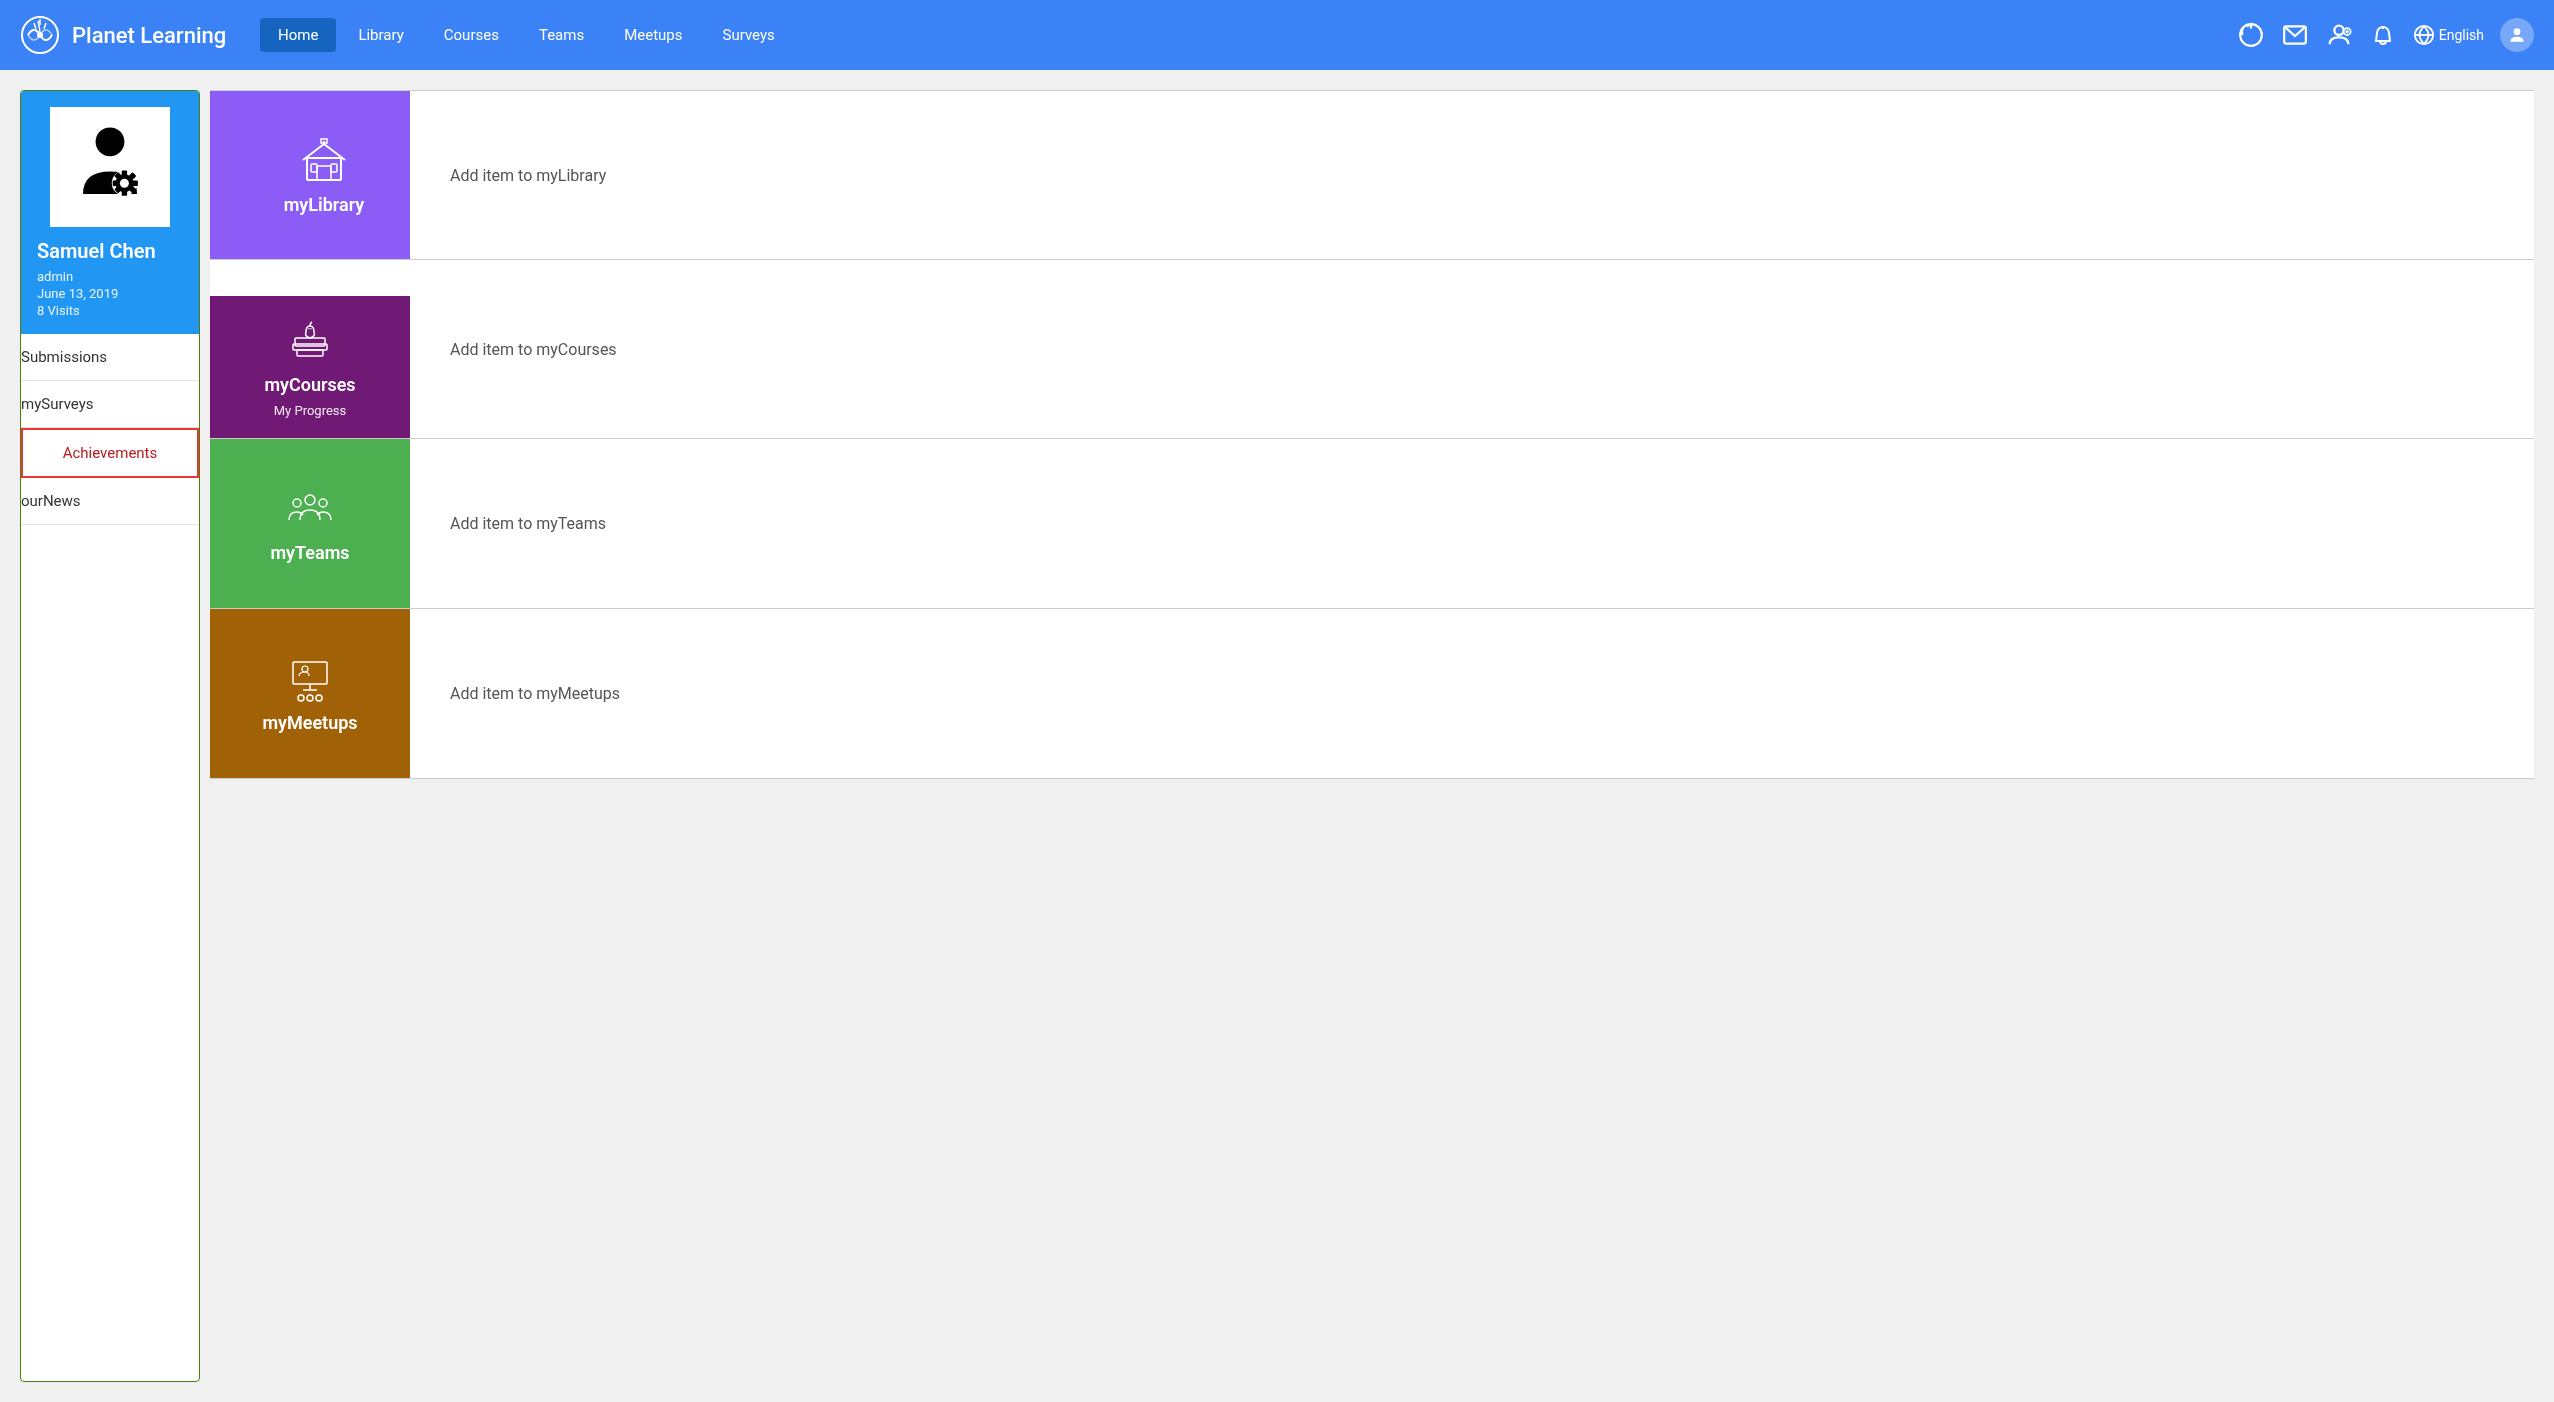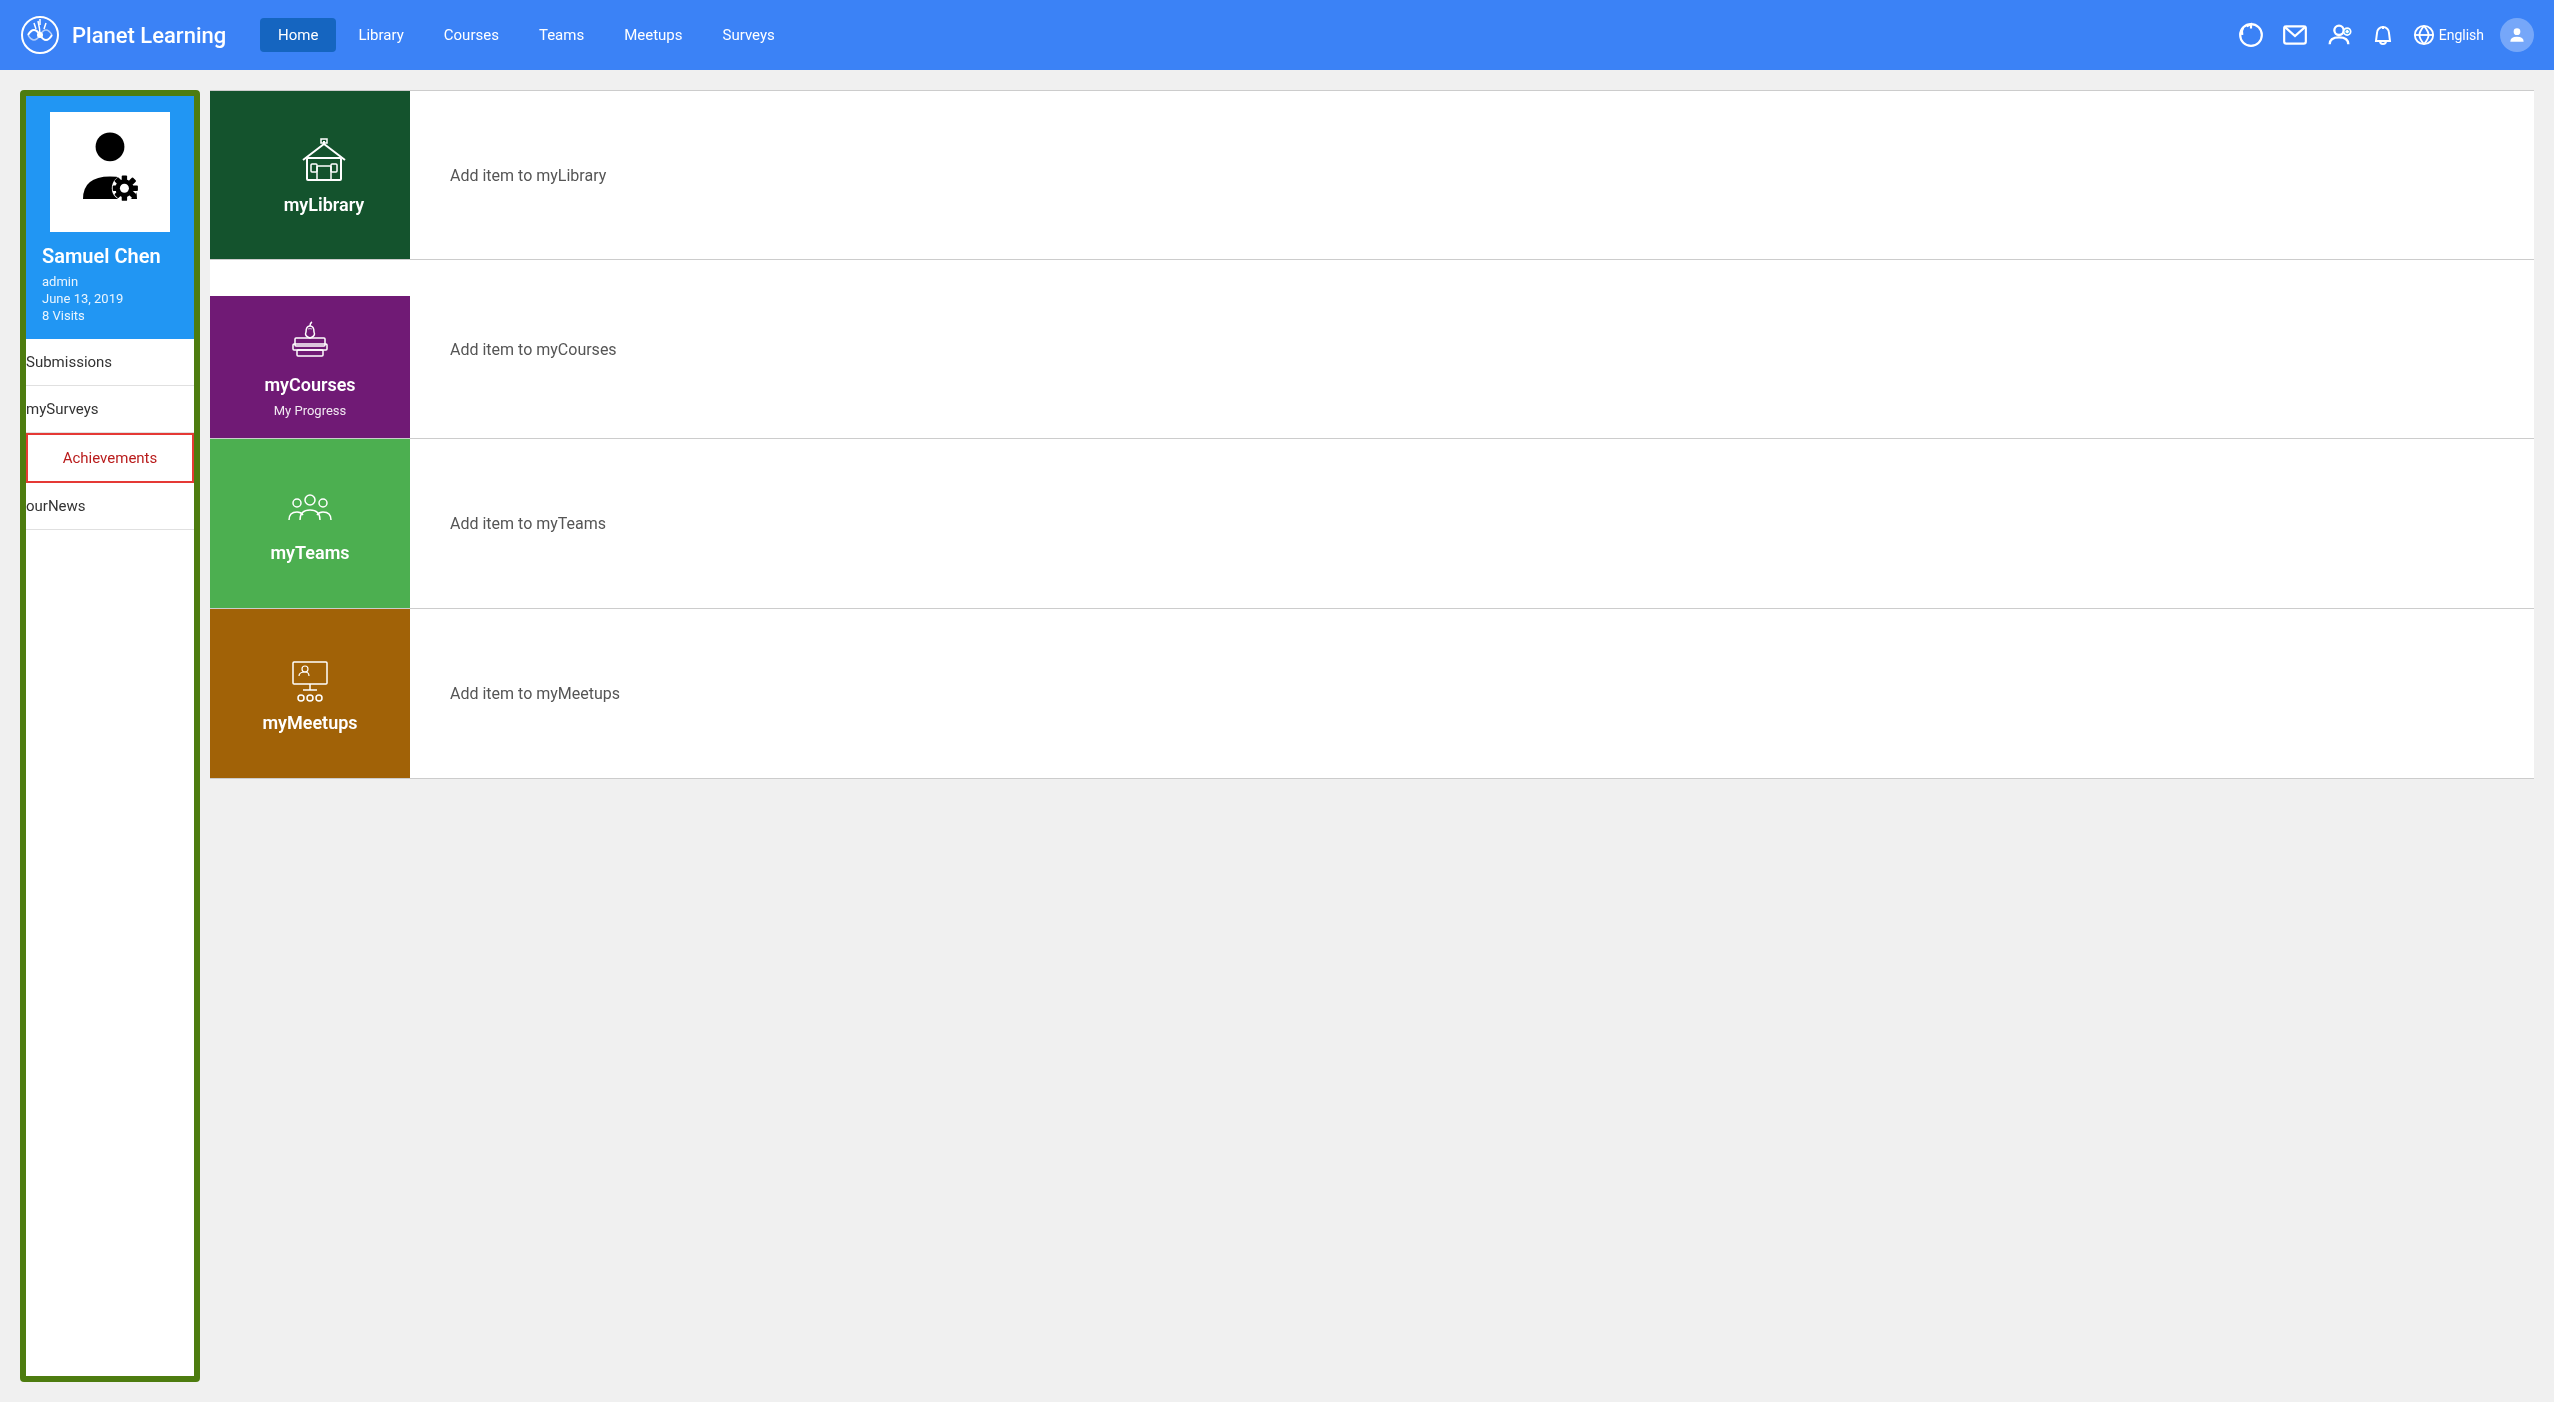--- a/index.html
+++ b/index.html
@@ -91,21 +91,21 @@
       padding: 20px;
       gap: 0;
       min-height: calc(100vh - 70px);
     }
 
     
     .sidebar {
       width: 180px;
       flex-shrink: 0;
       background: white;
-      border: 6px solid #4d7c0f;
+      border: 1px solid #4d7c0f;
       border-radius: 4px;
       overflow: hidden;
     }
     .user-card {
       background: #2196F3;
       padding: 16px;
       display: flex;
       flex-direction: column;
       align-items: flex-start;
     }
@@ -189,21 +189,21 @@
     .tile-label {
       font-size: 18px;
       font-weight: 600;
       text-align: center;
     }
     .tile-sublabel {
       font-size: 13px;
       text-align: center;
       opacity: 0.9;
     }
-    .tile-pink { background: #14532d; padding-left: 48px; }
+    .tile-pink { background: #8b5cf6; padding-left: 48px; }
     .tile-orange { background: #701a75; margin-top: 36px; }
     .tile-green { background: #4CAF50; }
     .tile-purple { background: #a16207; }
 
     .row-content {
       flex: 1;
       display: flex;
       align-items: center;
       padding: 20px 40px;
       font-size: 16px;

